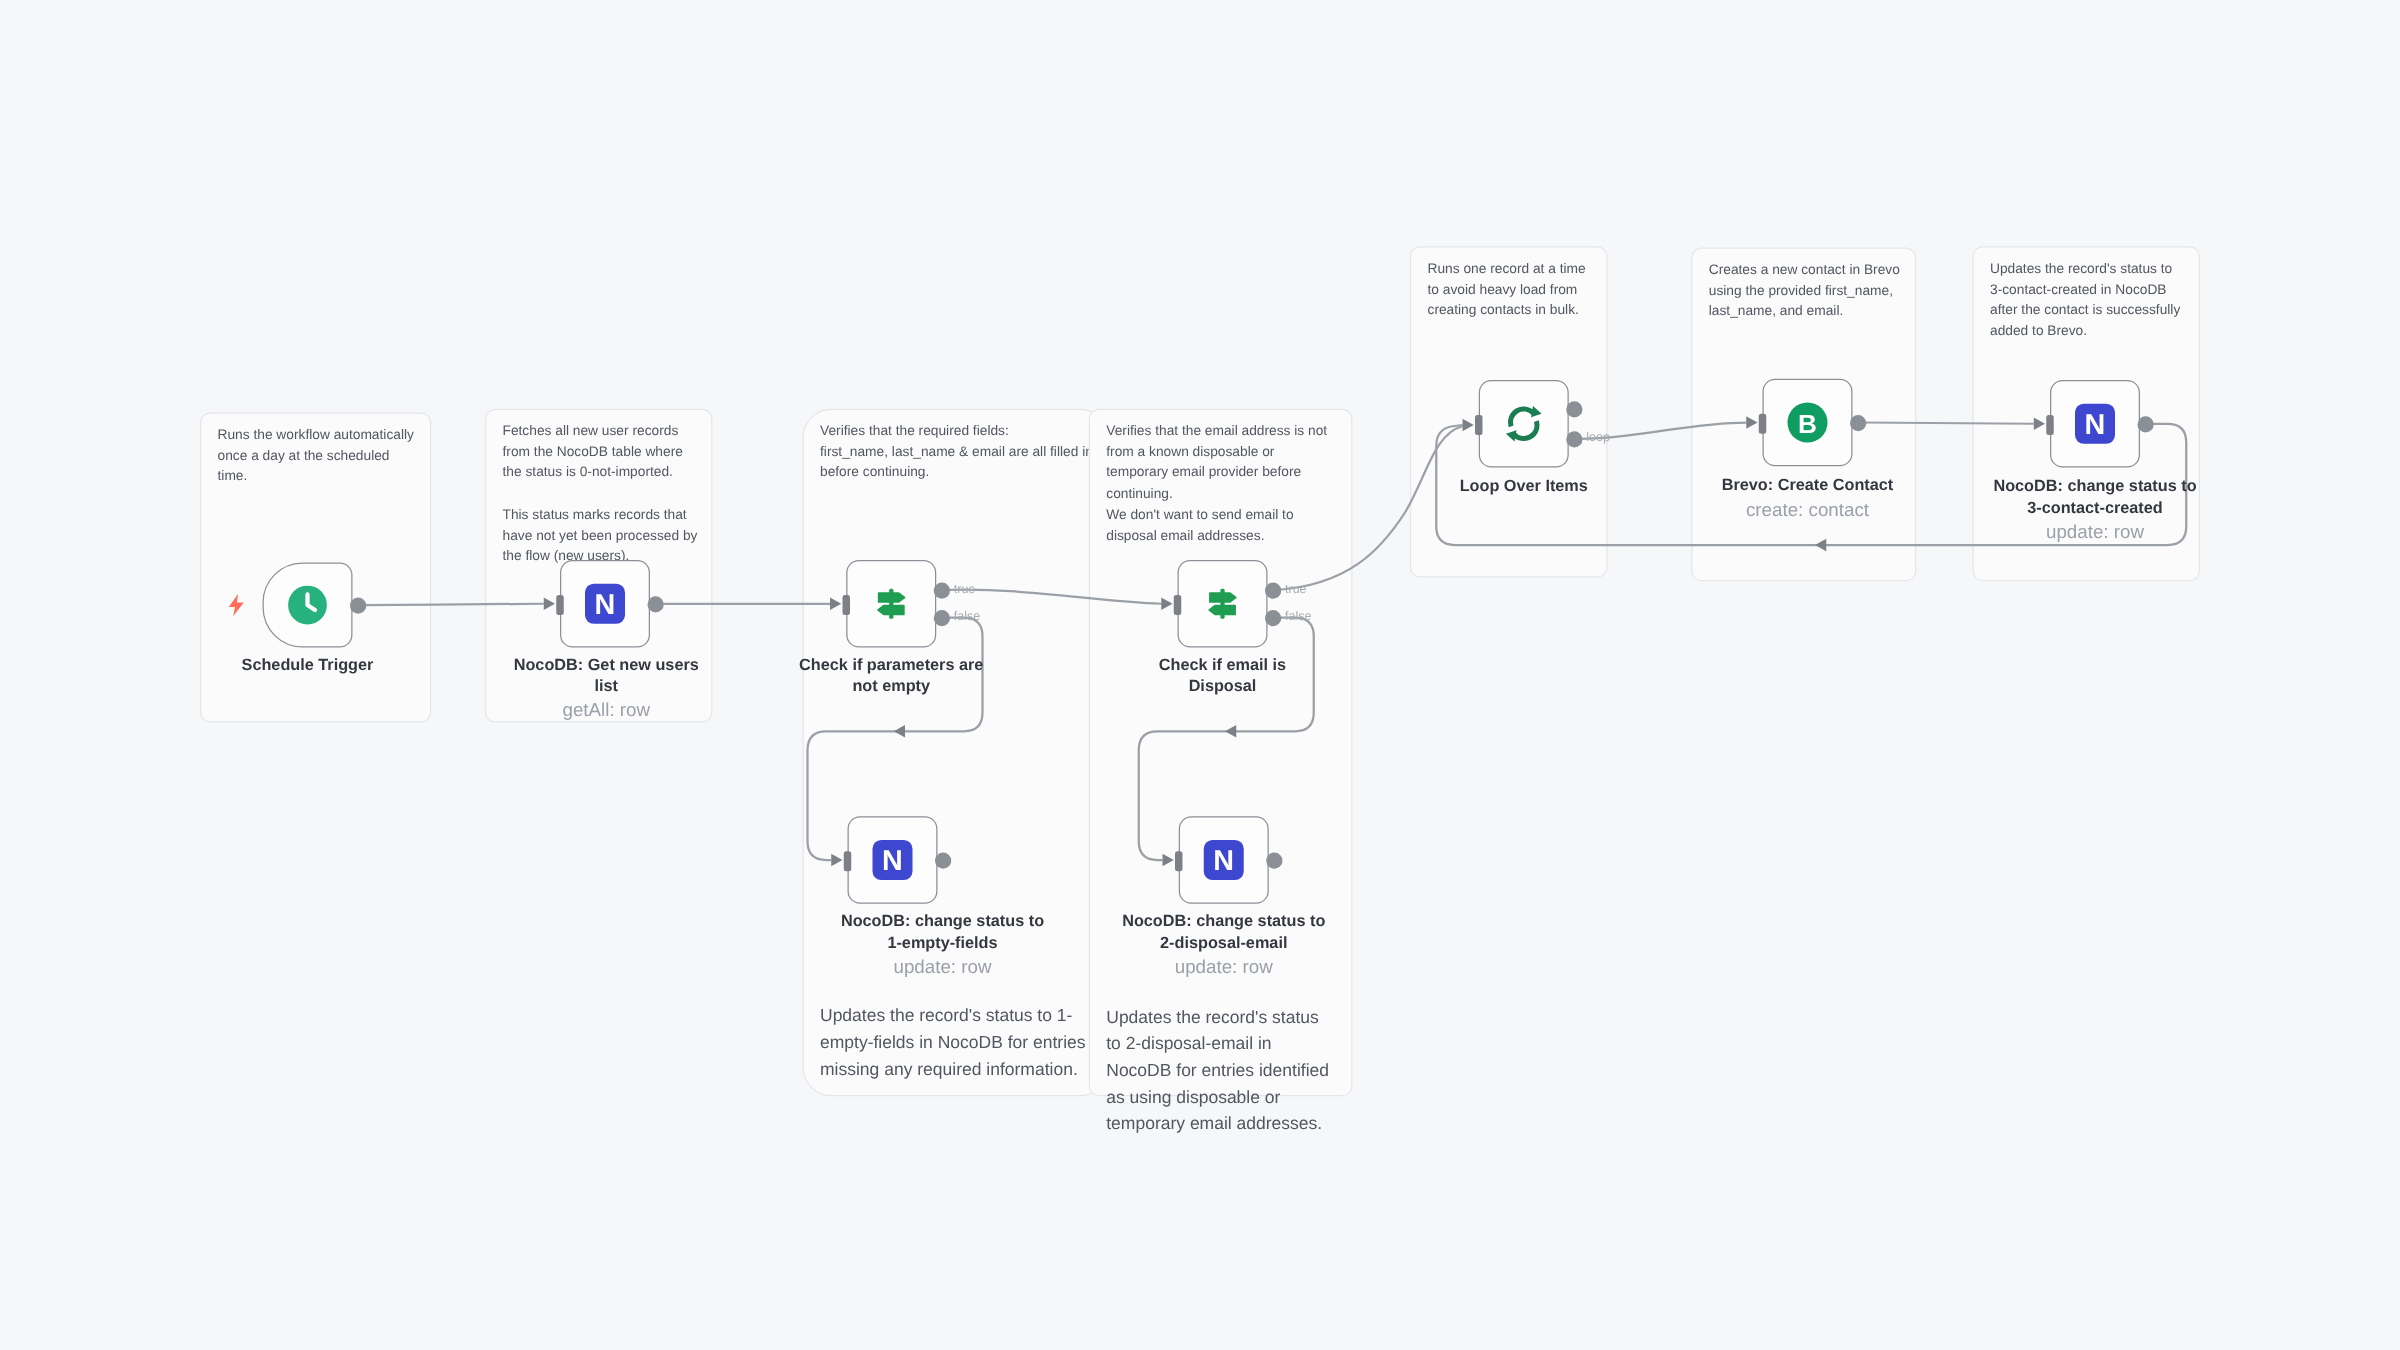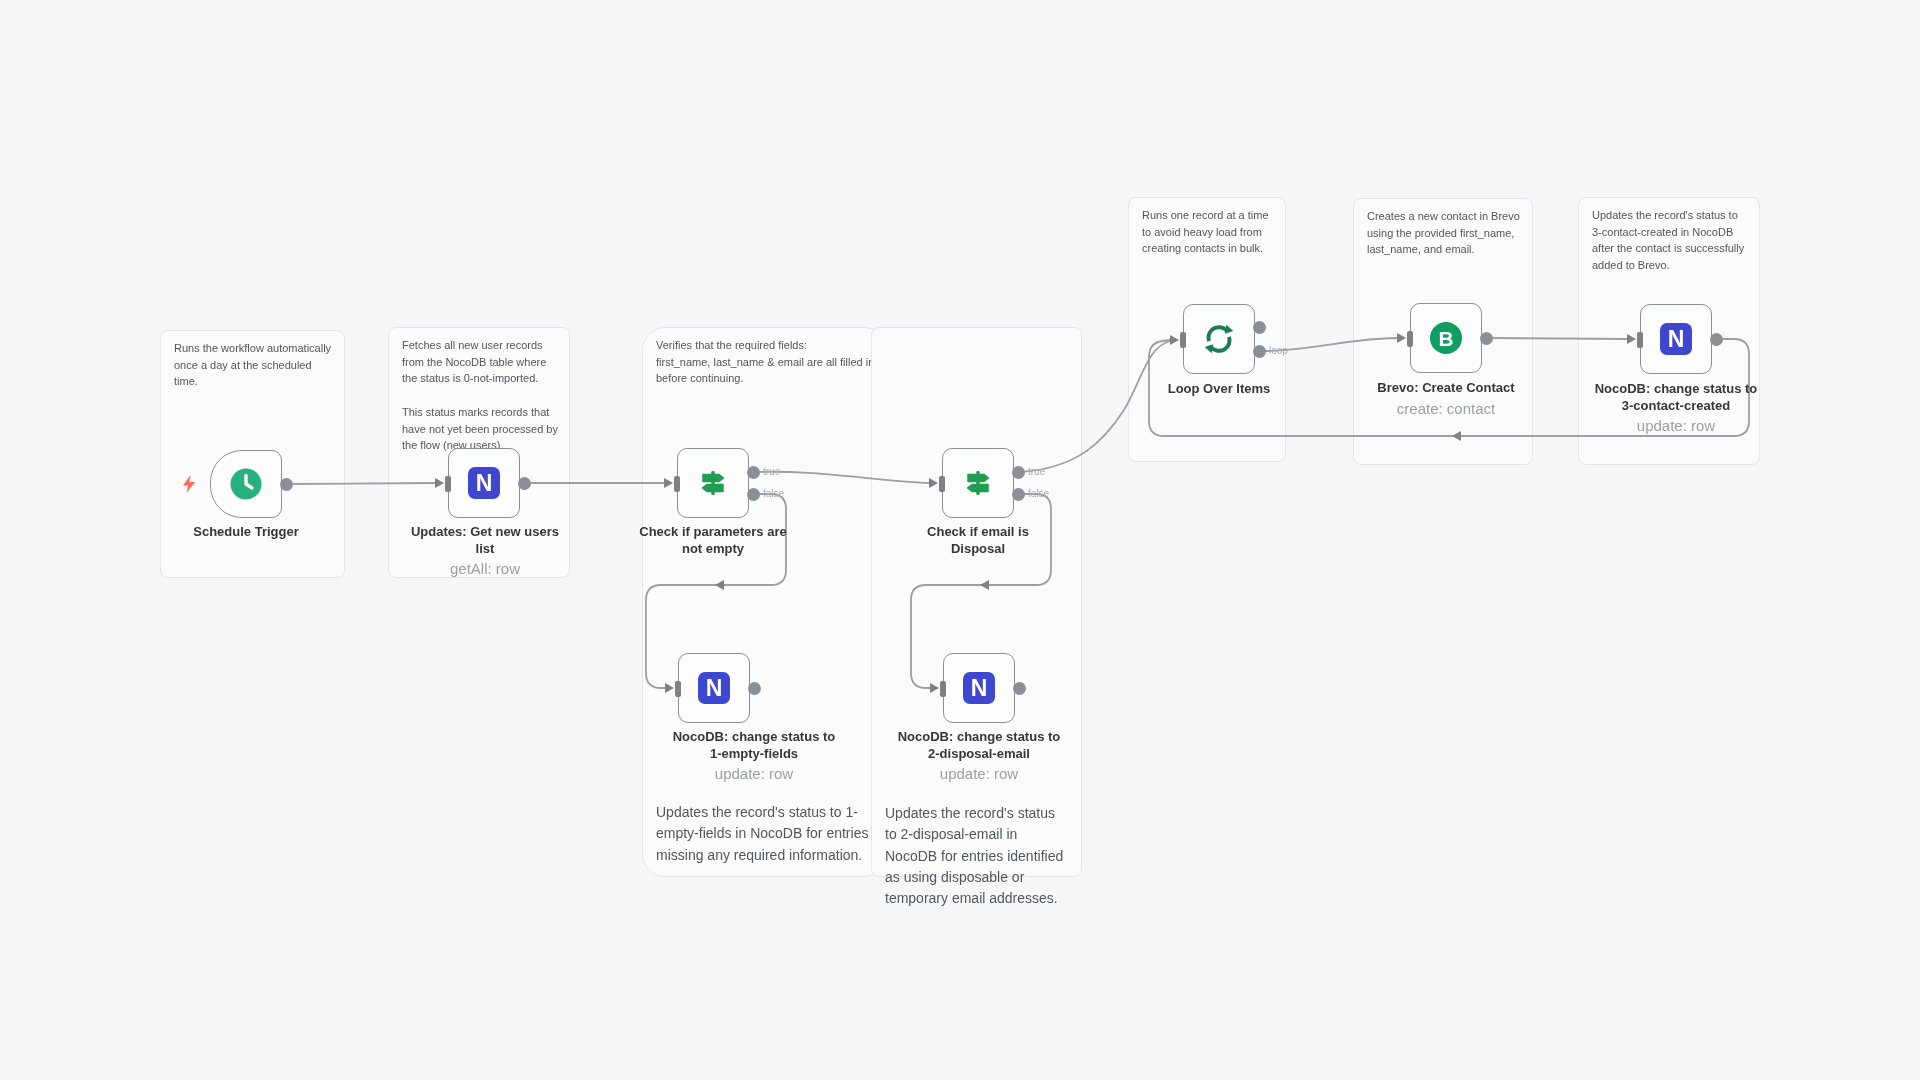--- a/index.html
+++ b/index.html
@@ -41,20 +41,22 @@
     <div class="sticky-text">Fetches all new user records from the NocoDB table where the status is 0-not-imported.
 
 This status marks records that have not yet been processed by the flow (new users).</div>
   </div>
   <div class="sticky" style="left:642px;top:327px;width:245px;height:550px;border-radius:23px;">
     <div class="sticky-text">Verifies that the required fields:
 first_name, last_name &amp; email are all filled in before continuing.</div>
     <div class="sticky-text-bottom" style="top:474px;">Updates the record's status to 1-empty-fields in NocoDB for entries missing any required information.</div>
   </div>
   <div class="sticky" style="left:871px;top:327px;width:211px;height:550px;">
+    <div class="sticky-text">Verifies that the email address is not from a known disposable or temporary email provider before continuing.
+We don't want to send email to disposal email addresses.</div>
     <div class="sticky-text-bottom" style="top:475px;">Updates the record's status to 2-disposal-email in NocoDB for entries identified as using disposable or temporary email addresses.</div>
   </div>
   <div class="sticky" style="left:1128px;top:197px;width:158px;height:265px;">
     <div class="sticky-text">Runs one record at a time to avoid heavy load from creating contacts in bulk.</div>
   </div>
   <div class="sticky" style="left:1353px;top:198px;width:180px;height:267px;">
     <div class="sticky-text">Creates a new contact in Brevo using the provided first_name, last_name, and email.</div>
   </div>
   <div class="sticky" style="left:1578px;top:197px;width:182px;height:268px;">
     <div class="sticky-text">Updates the record's status to 3-contact-created in NocoDB after the contact is successfully added to Brevo.</div>
@@ -108,21 +110,21 @@
 
   <div class="node" style="left:448px;top:448px;">
     <span class="in-marker"></span>
     <span class="out-dot" style="top:28px;"></span>
     <svg class="ic" width="36" height="36" viewBox="0 0 36 36">
       <rect x="2" y="2" width="32" height="32" rx="7" fill="#3e47cf"></rect>
       <text x="18" y="26" font-size="23" font-weight="bold" fill="#ffffff" text-anchor="middle" font-family="Liberation Sans, sans-serif">N</text>
     </svg>
   </div>
   <div class="n-label" style="left:400px;top:524px;width:170px;">
-    <span>Updates: Get new users list</span>
+    <span>NocoDB: Get new users list</span>
     <span class="n-sub">getAll: row</span>
   </div>
 
   <div class="node" style="left:677px;top:448px;">
     <span class="in-marker"></span>
     <span class="out-dot" style="top:17px;"></span>
     <span class="out-dot" style="top:39px;"></span>
     <svg class="ic" width="36" height="36" viewBox="0 0 36 36">
       <rect x="16.3" y="6" width="3.4" height="24" rx="1.2" fill="#1f9d50"></rect>
       <path d="M8 9.5 L24 9.5 L28.5 13 L24 16.5 L8 16.5 Z" fill="#1f9d50" stroke="#1f9d50" stroke-width="1.5" stroke-linejoin="round"></path>

